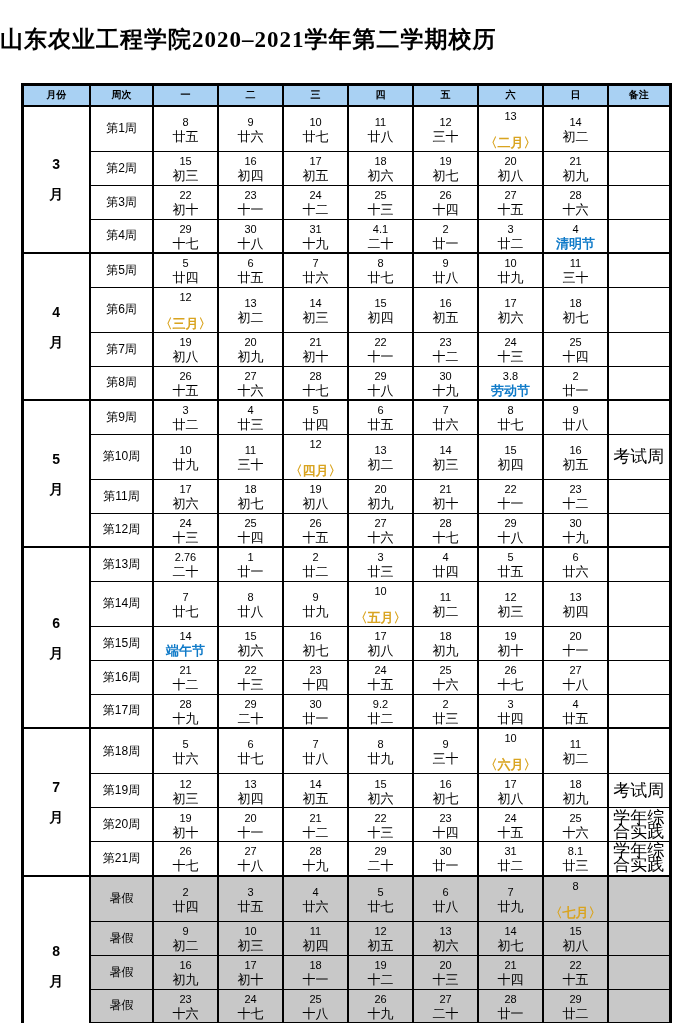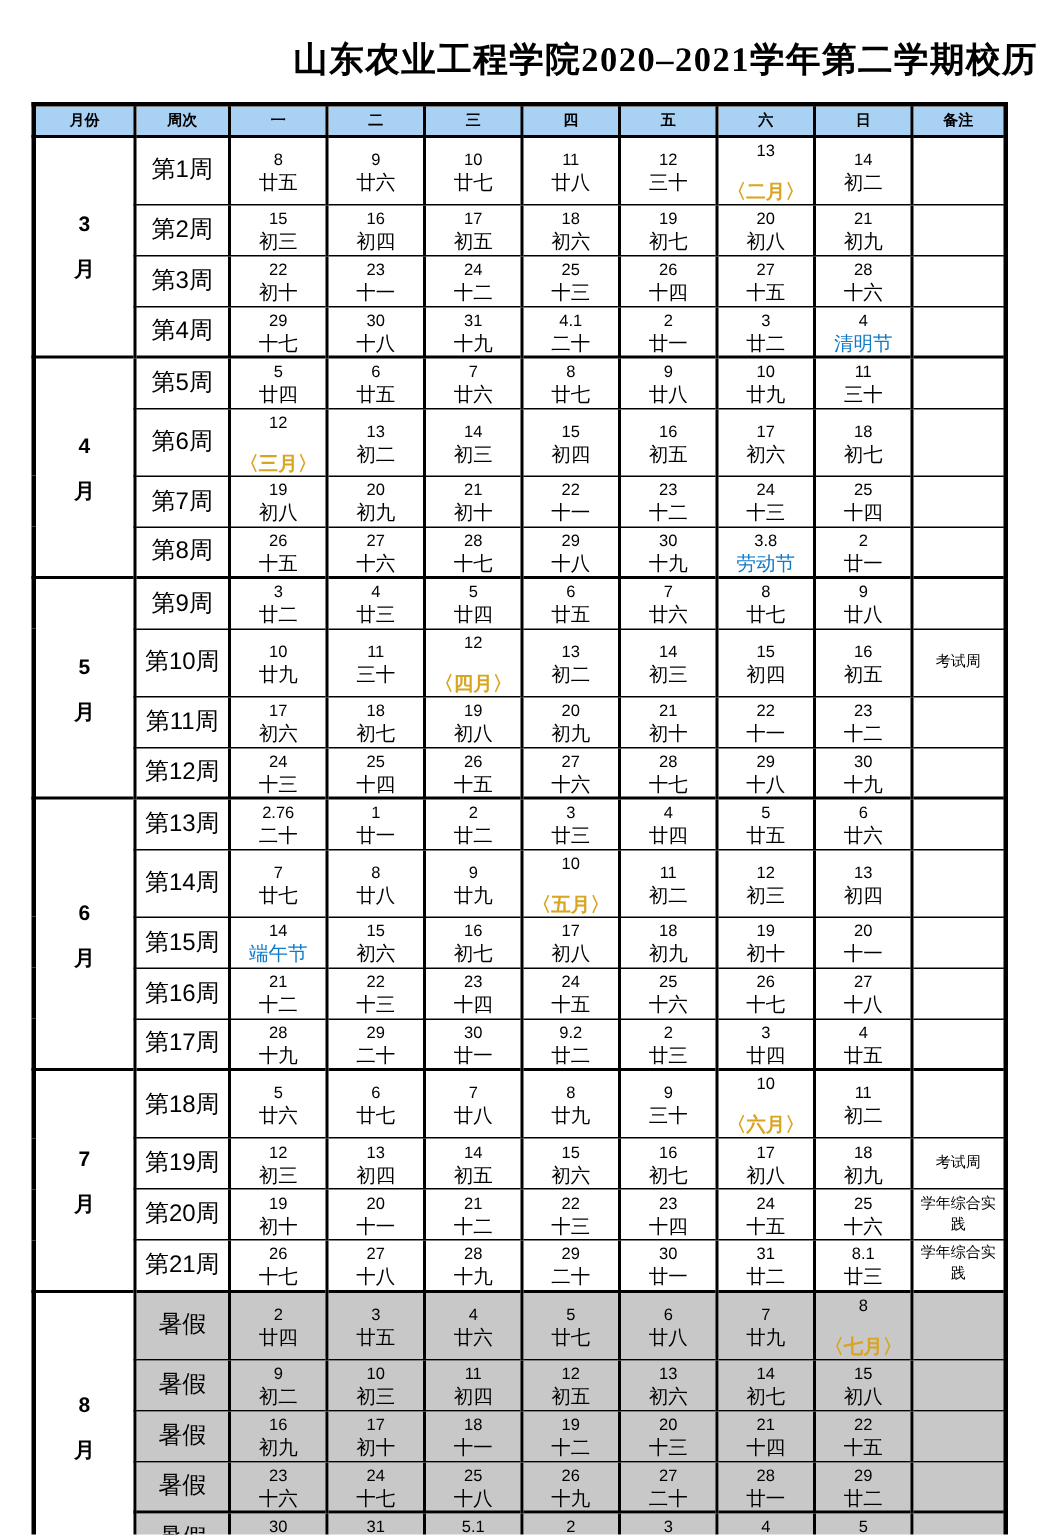--- a/index.html
+++ b/index.html
@@ -9,21 +9,21 @@
     --festival:#0f7ac8;
     --ink:#000;
   }
   *{box-sizing:border-box;}
   html,body{margin:0;padding:0;}
   body{
     width:692px;height:1023px;background:#fff;overflow:hidden;
     font-family:"Liberation Sans","DejaVu Sans",sans-serif;color:var(--ink);
   }
   .page-title{
-    margin:24px 0 13px 0;text-align:right;
+    margin:24px 0 28px 0;text-align:left;
     font-family:"Liberation Serif","DejaVu Serif",serif;
     font-size:23px;font-weight:bold;letter-spacing:1px;
   }
   table.calendar{
     width:648px;margin:0 auto;border-collapse:collapse;table-layout:fixed;
     border:3px solid var(--ink);
   }
   th,td{
     border:1px solid var(--ink);
     border-left-width:2px;border-right-width:2px;
@@ -35,26 +35,26 @@
   }
   td{height:34px;}
   tr.month-start td{border-top-width:2px;}
   tr.thick-top td{border-top-width:2px;}
   td.month-cell{
     background:#fff;font-size:14px;font-weight:bold;line-height:1;
   }
   td.month-cell .m-num{margin-bottom:16px;}
   tr.shaded td{background:var(--shaded-bg);}
   tr.shaded td.month-cell{background:#fff;}
-  td.week-cell{font-size:16px;}
+  td.week-cell{font-size:12px;}
   td.day-cell .num{font-size:11px;line-height:14px;padding-top:2px;}
   td.day-cell .lunar{font-size:13px;line-height:16px;}
   td.day-cell .lunar.lunar-month{color:var(--lunar-month);font-weight:bold;margin-top:12px;}
-  td.day-cell .lunar.festival{color:var(--festival);font-weight:normal;}
-  td.note-cell{font-size:10px;line-height:14px;padding:0 2px;}
+  td.day-cell .lunar.festival{color:var(--festival);font-weight:bold;}
+  td.note-cell{font-size:17px;line-height:14px;padding:0 2px;}
 </style>
 </head>
 <body>
 
 <h1 class="page-title">山东农业工程学院2020–2021学年第二学期校历</h1>
 
 <table class="calendar">
   <colgroup>
     <col style="width:68px">
       <col style="width:63px">

